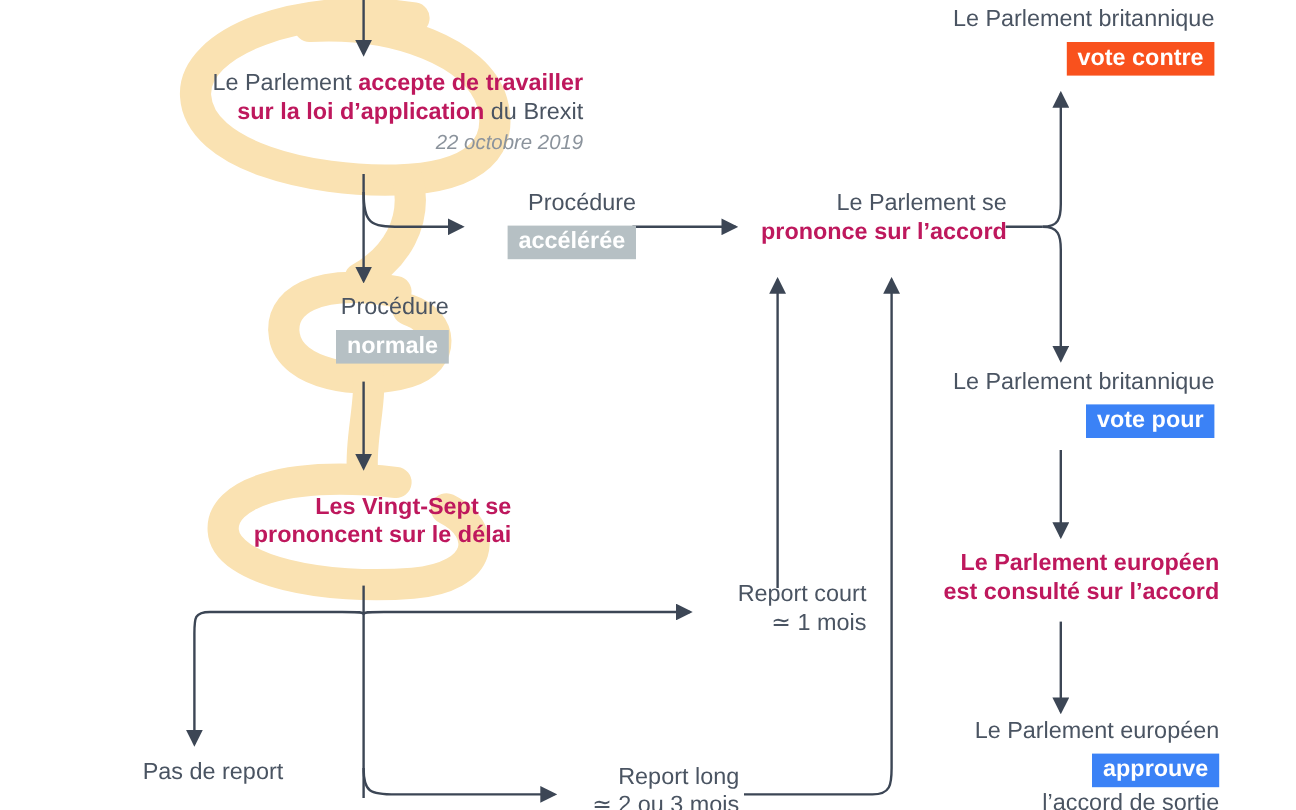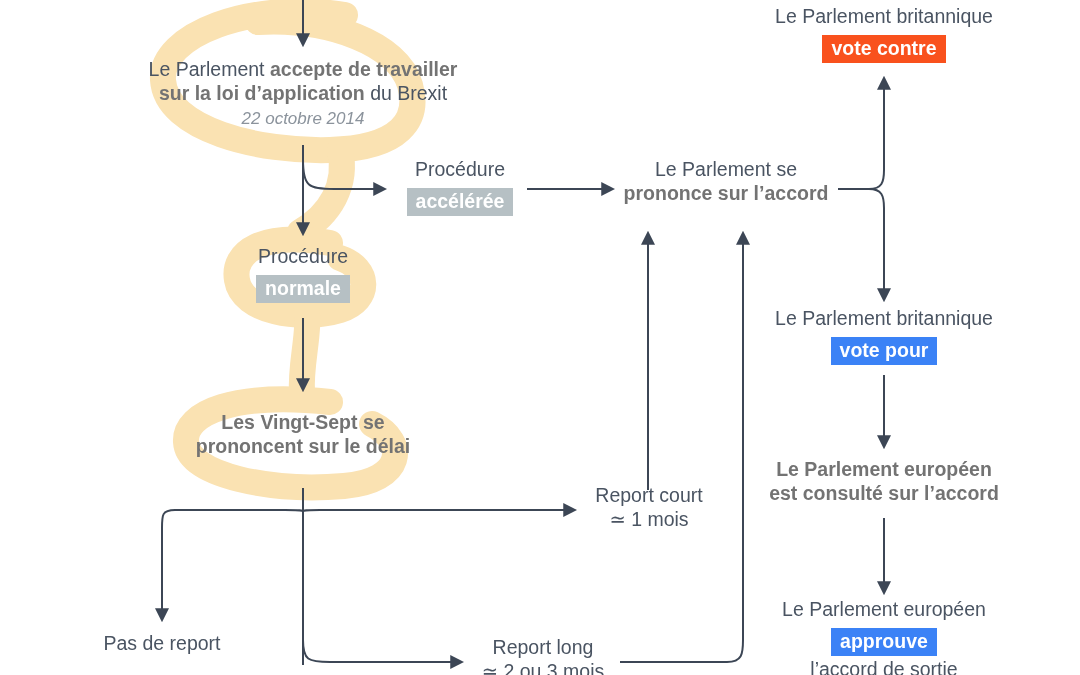--- a/index.html
+++ b/index.html
@@ -28,34 +28,34 @@
   #marker {
     position: absolute;
     left: 0;
     top: 0;
     width: 1080px;
     height: 675px;
     pointer-events: none;
   }
   .node {
     position: absolute;
-    text-align: center;
+    text-align: right;
     color: #3C4655;
     line-height: 1.22;
     white-space: nowrap;
   }
   .t-reg {
     font-weight: 400;
     font-size: 19.5px;
     color: #4A5462;
   }
   .t-bold {
     font-weight: 700;
     font-size: 19.5px;
-    color: #737373;
+    color: #be185d;
   }
   .t-italic {
     font-style: italic;
     font-weight: 400;
     font-size: 17px;
     color: #8B939C;
   }
   .chip {
     display: inline-block;
     font-weight: 700;
@@ -130,21 +130,21 @@
     </g>
   </svg>
 
   <div class="node" style="left:120px; top:58px; width:366px;">
     <div>
       <span class="t-reg">Le Parlement </span><span class="t-bold">accepte de travailler</span>
     </div>
     <div>
       <span class="t-bold">sur la loi d’application</span><span class="t-reg"> du Brexit</span>
     </div>
-    <div class="t-italic" style="margin-top:3px;">22 octobre 2014</div>
+    <div class="t-italic" style="margin-top:3px;">22 octobre 2019</div>
   </div>
 
   <div class="node" style="left:390px; top:158px; width:140px;">
     <div class="t-reg">Procédure</div>
     <div class="chip-line">
       <span class="chip chip-grey">accélérée</span>
     </div>
   </div>
 
   <div class="node" style="left:232px; top:245px; width:142px;">

